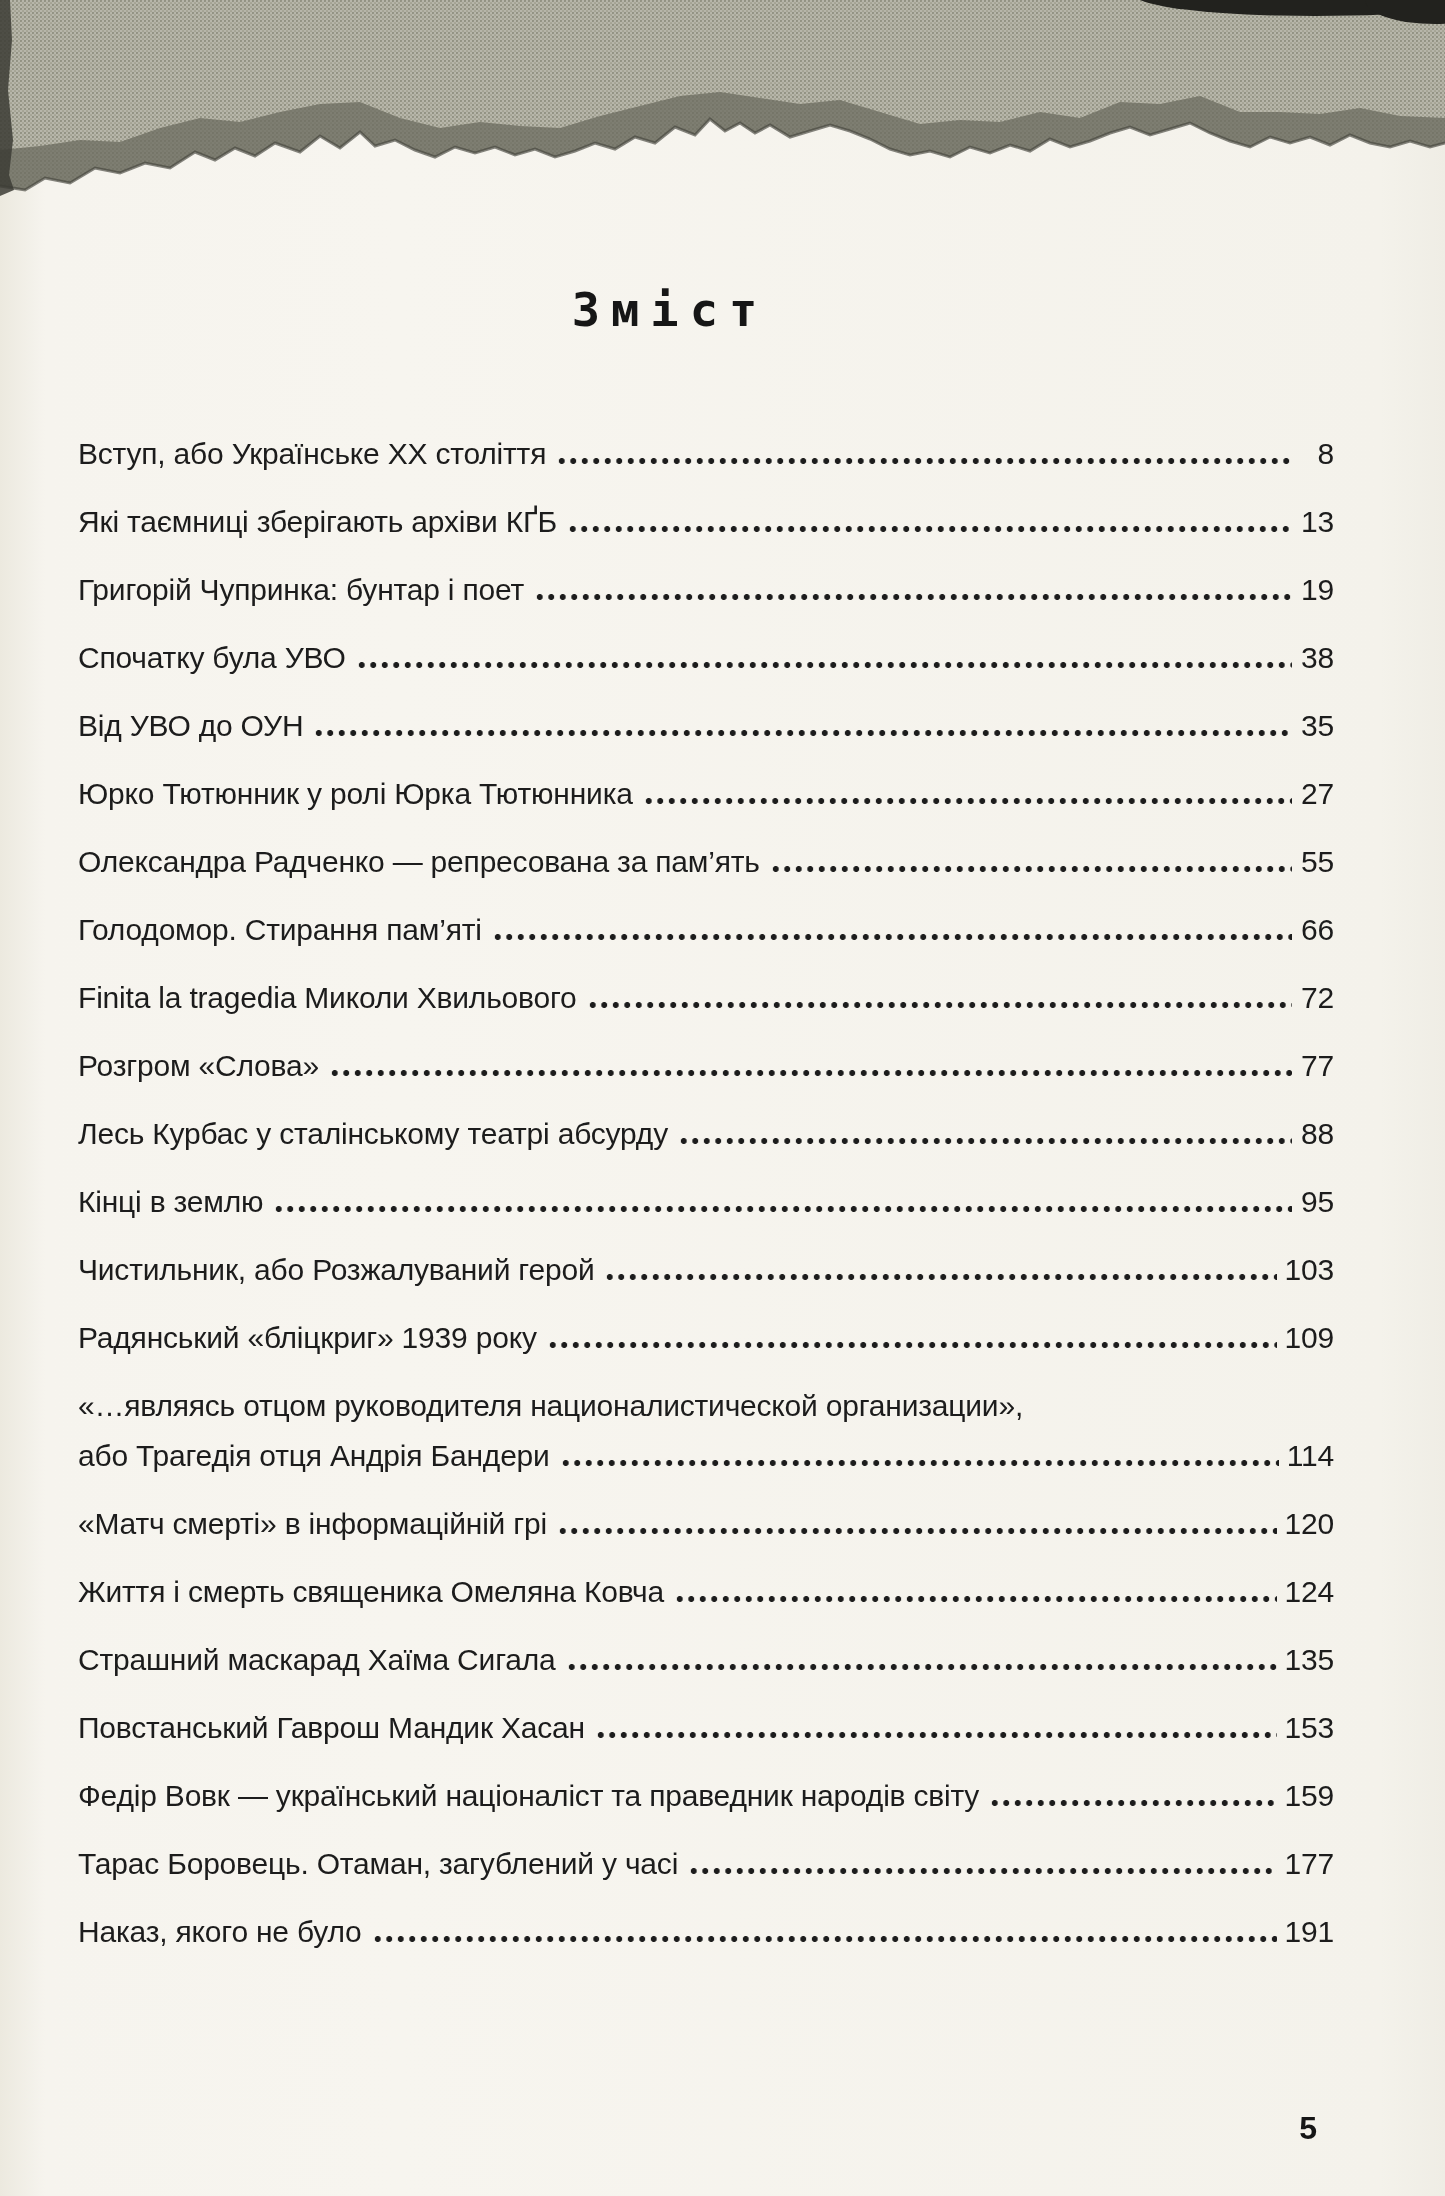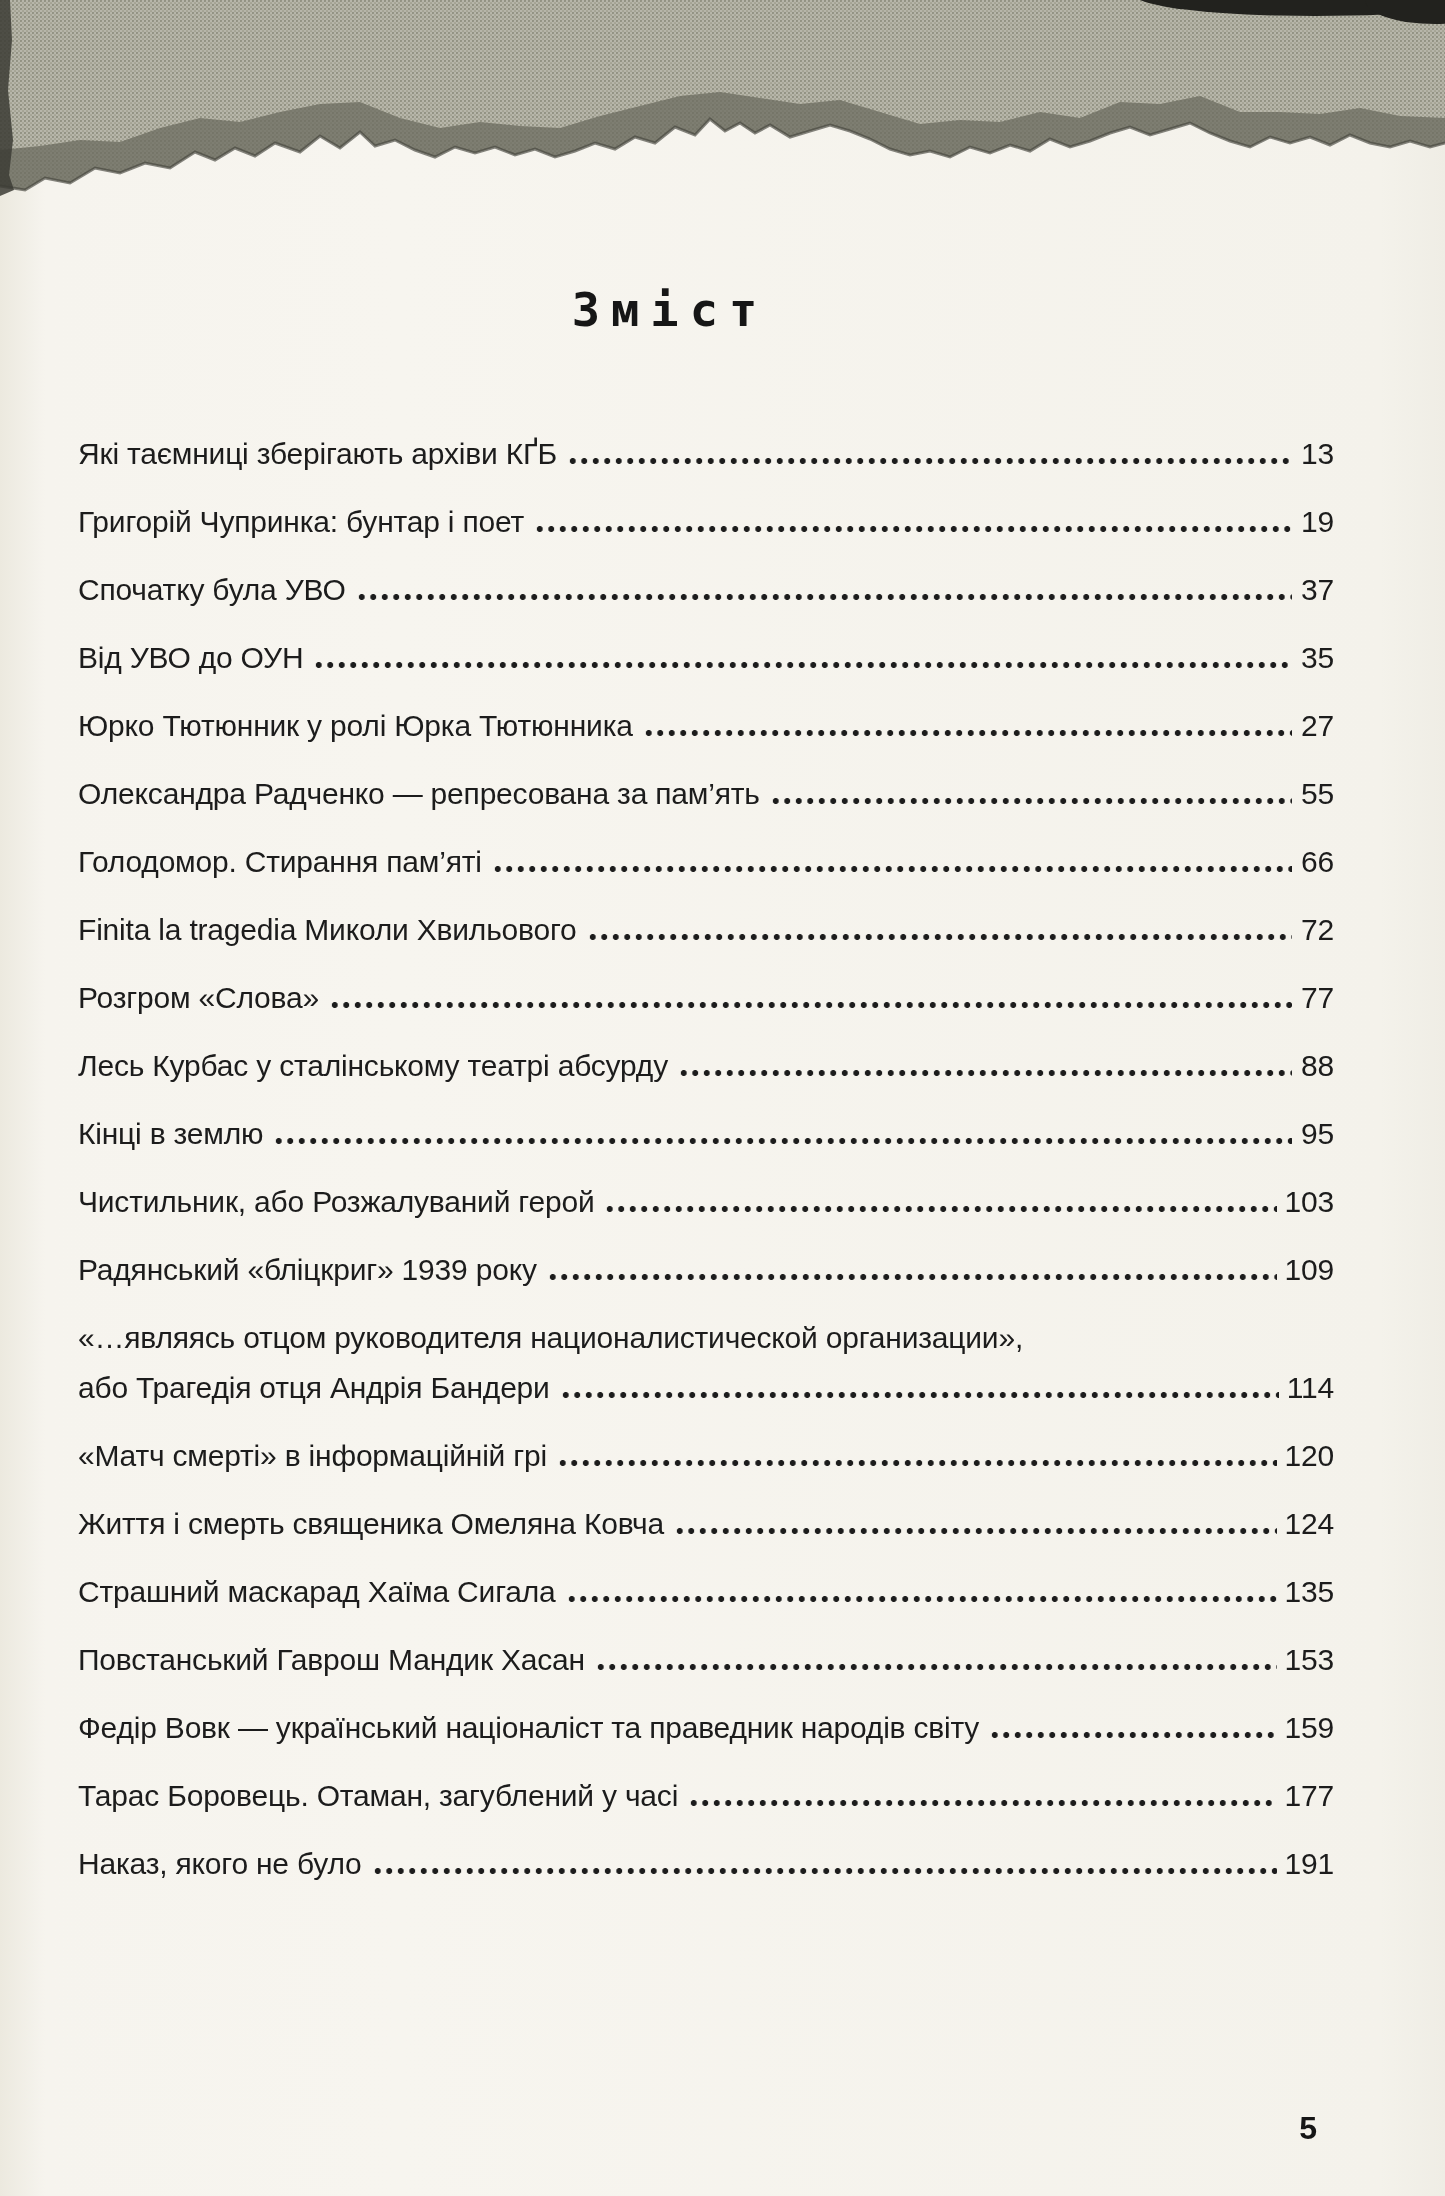--- a/index.html
+++ b/index.html
@@ -129,37 +129,44 @@
 
       <polygon fill="#3c3c35" opacity="0.85" points="0,0 10,0 12,40 8,90 13,140 9,175 14,190 0,196"></polygon>
     </svg>
   </div>
 
   <h1 class="title">Зміст</h1>
 
   <div class="toc">
       <div class="entry">
         <div class="entry-main">
+          <span class="entry-label">Вступ, або Українське ХХ століття</span>
+          <span class="leader"></span>
+          <span class="pagenum">8</span>
+        </div>
+      </div>
+      <div class="entry">
+        <div class="entry-main">
           <span class="entry-label">Які таємниці зберігають архіви КҐБ</span>
           <span class="leader"></span>
           <span class="pagenum">13</span>
         </div>
       </div>
       <div class="entry">
         <div class="entry-main">
           <span class="entry-label">Григорій Чупринка: бунтар і поет</span>
           <span class="leader"></span>
           <span class="pagenum">19</span>
         </div>
       </div>
       <div class="entry">
         <div class="entry-main">
           <span class="entry-label">Спочатку була УВО</span>
           <span class="leader"></span>
-          <span class="pagenum">37</span>
+          <span class="pagenum">38</span>
         </div>
       </div>
       <div class="entry">
         <div class="entry-main">
           <span class="entry-label">Від УВО до ОУН</span>
           <span class="leader"></span>
           <span class="pagenum">35</span>
         </div>
       </div>
       <div class="entry">

